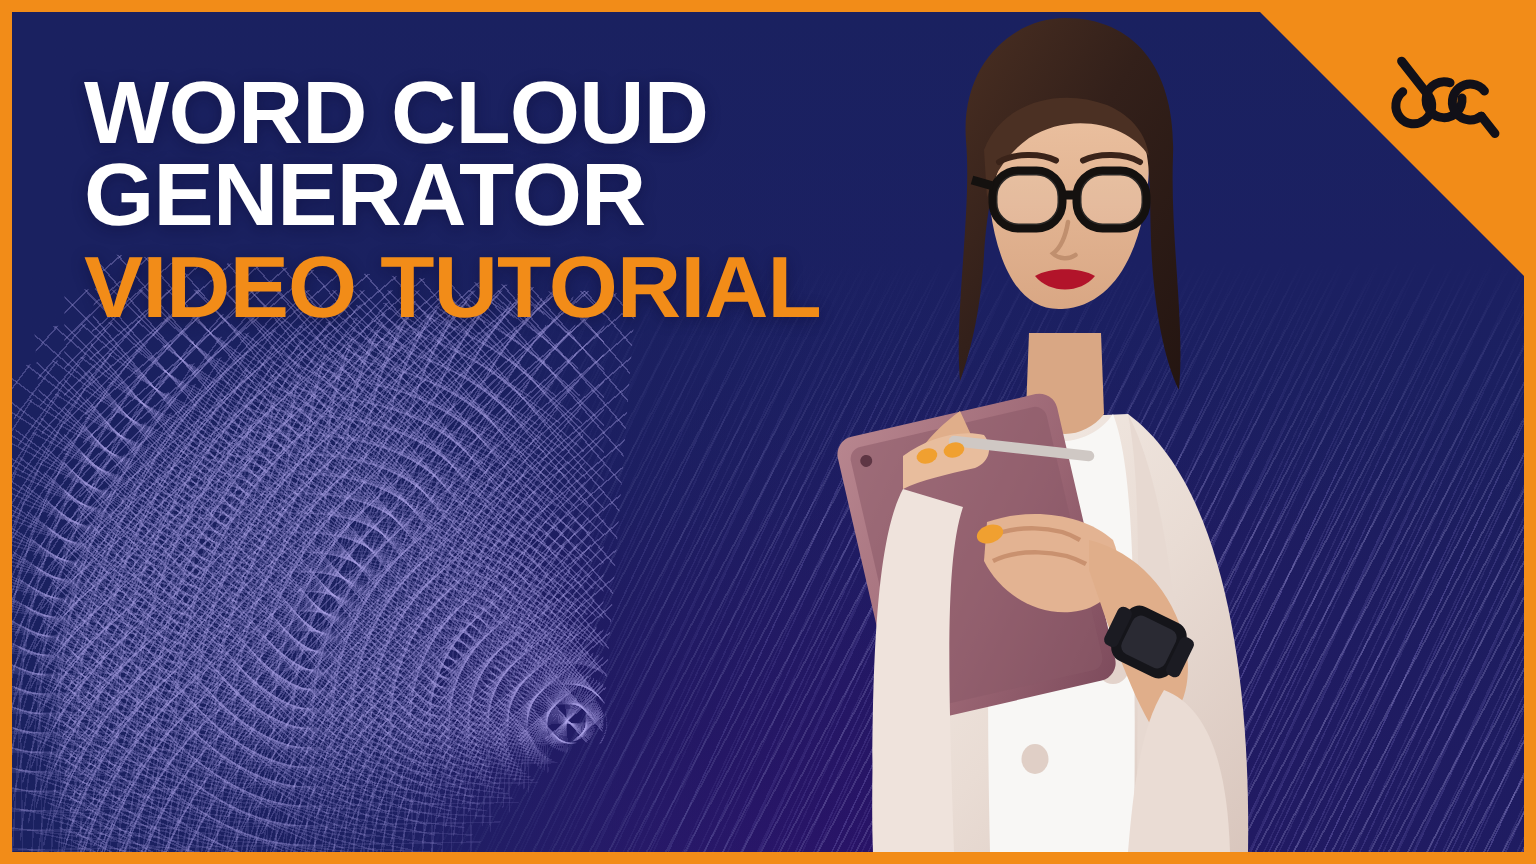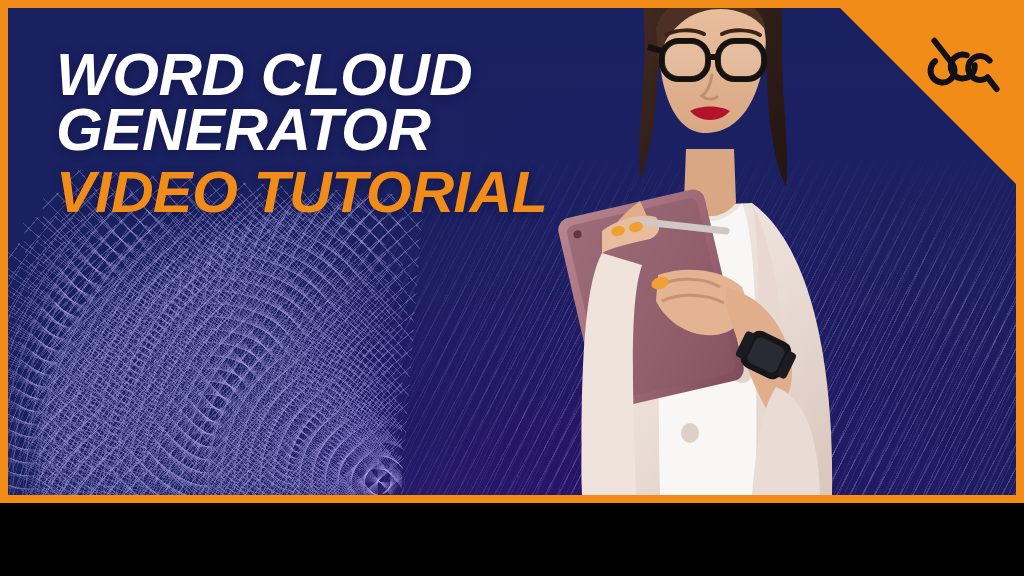--- a/index.html
+++ b/index.html
@@ -1,23 +1,22 @@
 <!DOCTYPE html>
 <html><head>
 <meta charset="utf-8">
 <style>
   html,body{margin:0;padding:0;background:#000;}
   body{width:1024px;height:576px;overflow:hidden;font-family:"Liberation Sans",sans-serif;}
 
   #thumb{
     position:relative;
-    width:1024px;height:503px;
+    width:1024px;height:576px;
     background:#f28c18;
     overflow:hidden;
-    font-style:italic;
   }
 
   
   .canvas{
     position:absolute;
     left:8px; top:8px; right:8px; bottom:8px;
     overflow:hidden;
     background:
       radial-gradient(125% 105% at 8% 118%, #46168a 0%, #3b1279 22%, #2b1168 42%, #211a63 62%, #1b1f5e 100%);
   }

